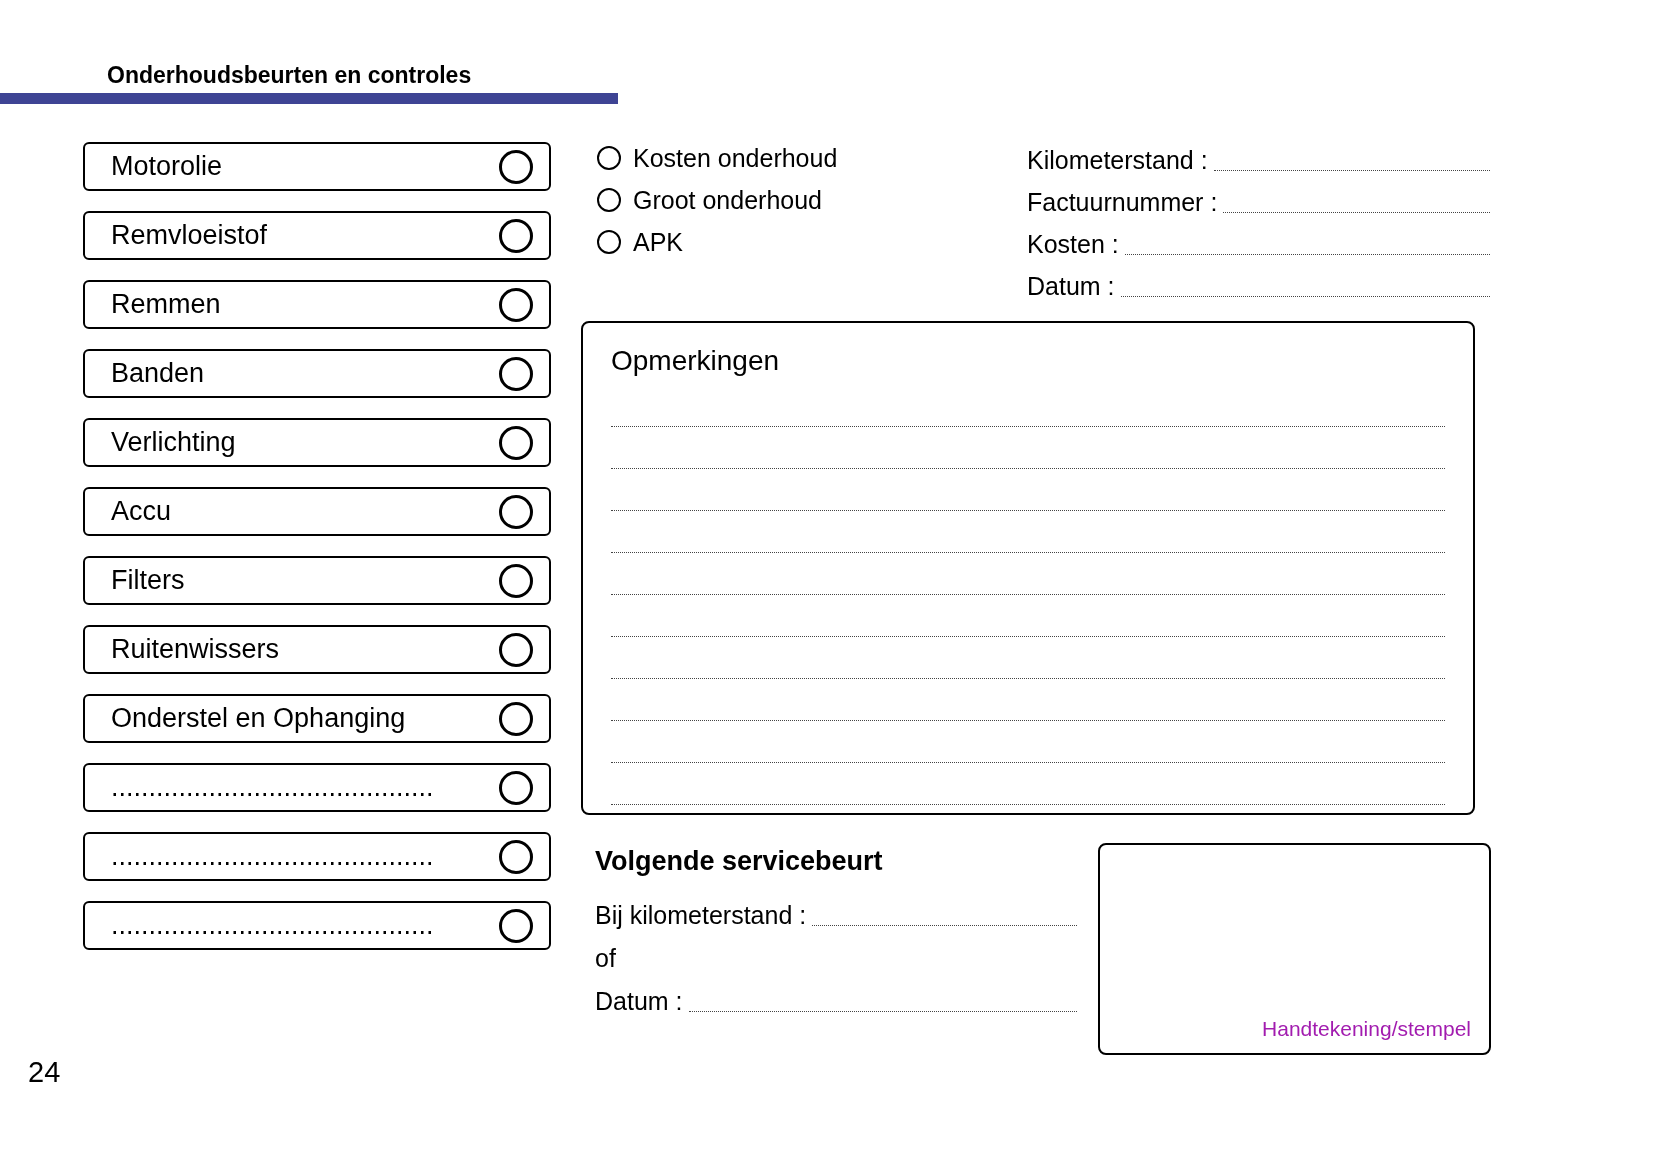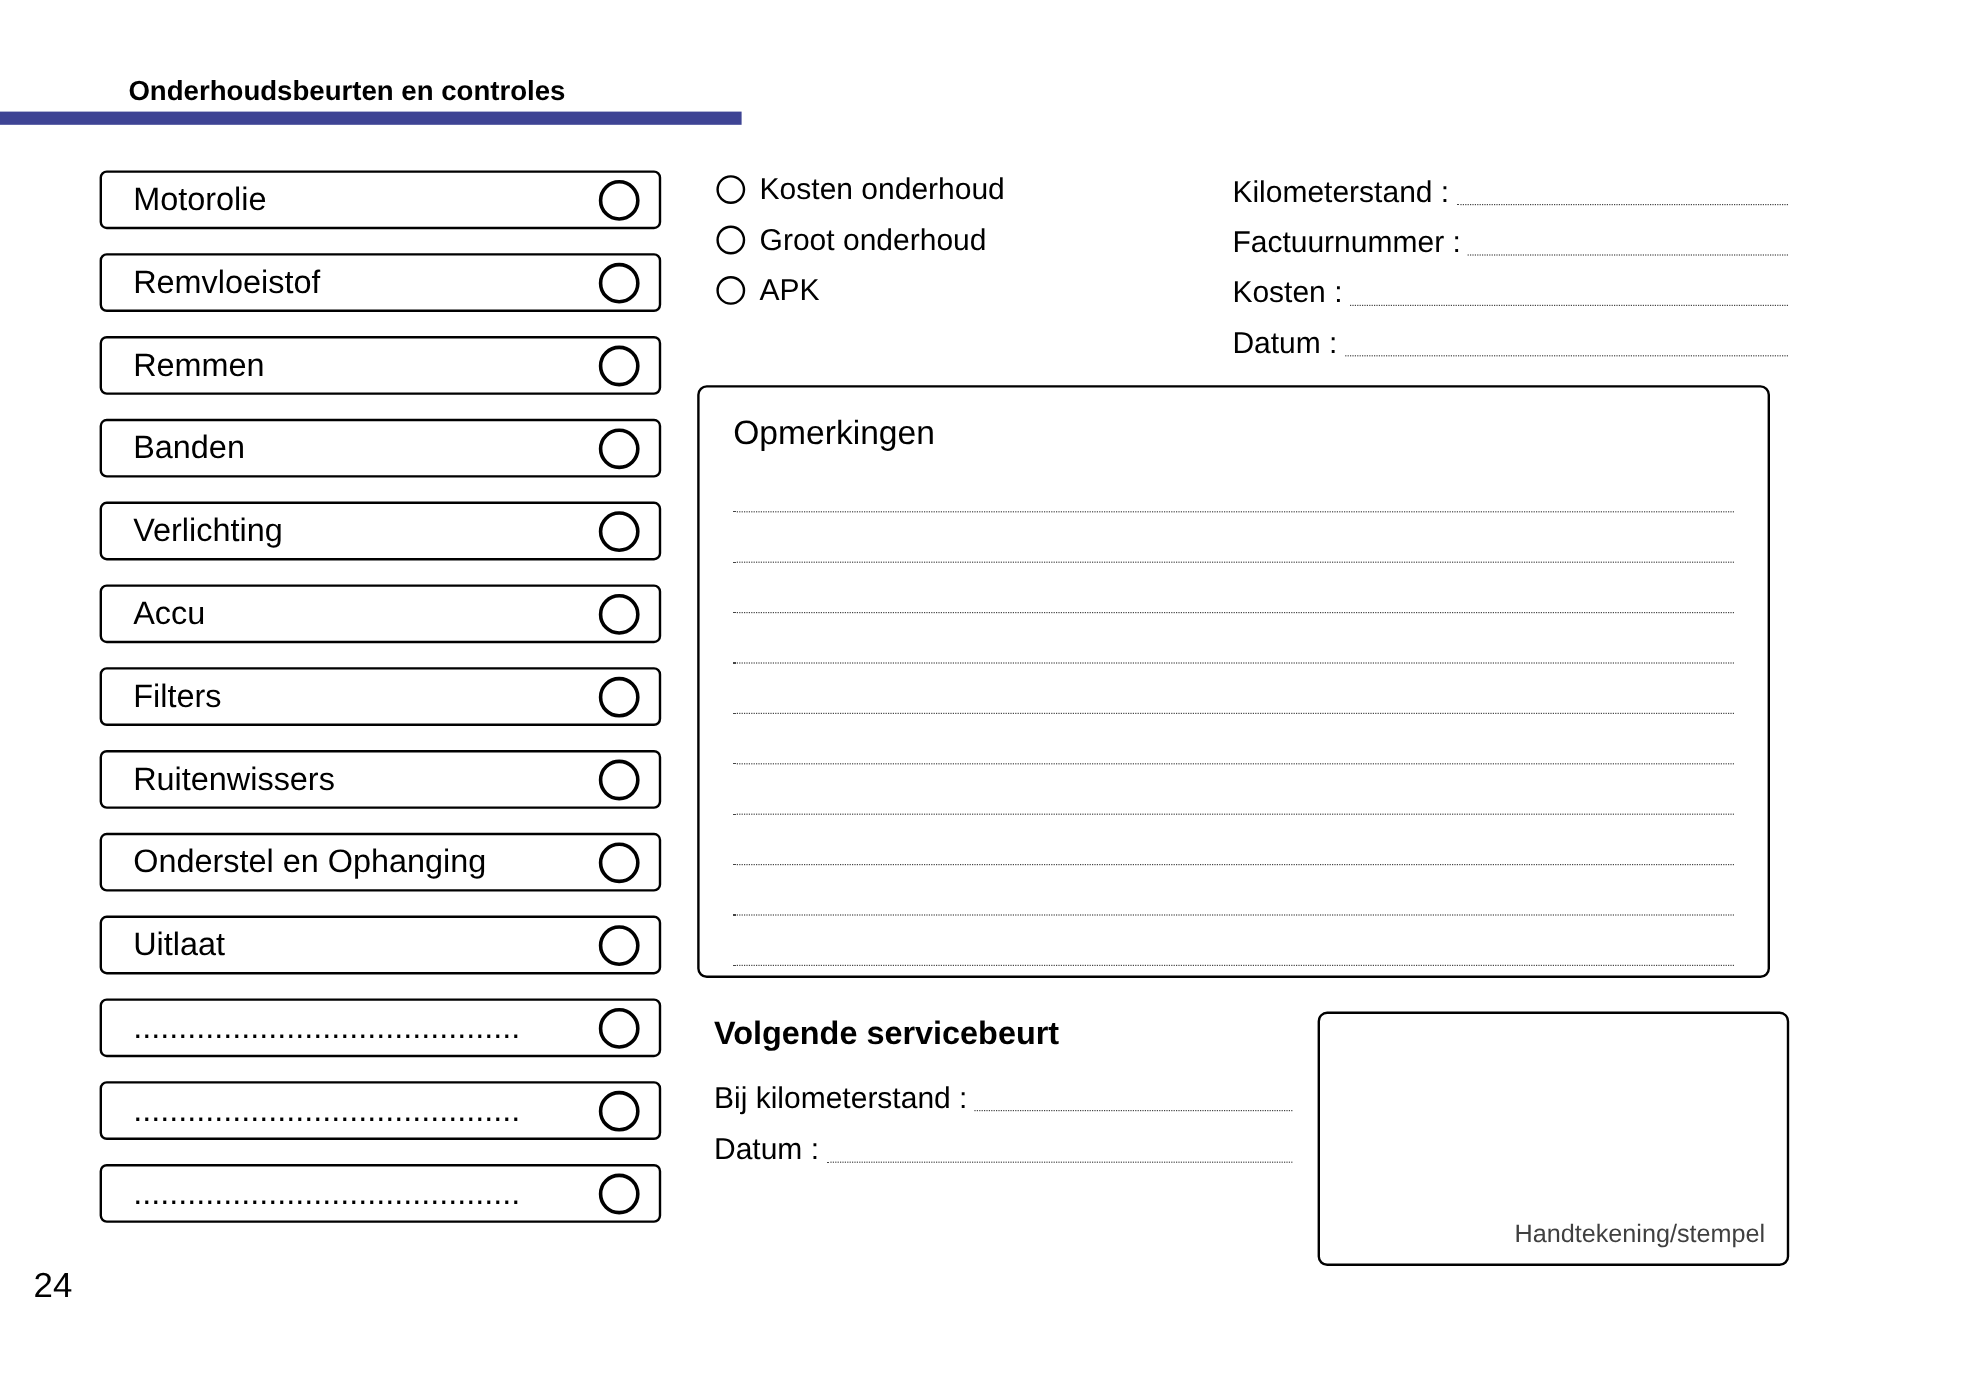--- a/index.html
+++ b/index.html
@@ -125,21 +125,21 @@
   
   .signature-box {
     position: absolute; left: 1098px; top: 843px;
     width: 393px; height: 212px;
     border: 2px solid #000; border-radius: 8px;
     box-sizing: border-box;
     background: #fff;
   }
   .signature-label {
     position: absolute; right: 18px; bottom: 12px;
-    font-size: 21px; color: #404040;
+    font-size: 21px; color: #a21caf;
   }
 
   
   .page-number {
     position: absolute; left: 28px; top: 1056px;
     font-size: 29px;
   }
 </style>
 </head>
 <body>
@@ -175,24 +175,20 @@
   <div class="check-box">
     <span class="check-label">Filters</span>
     <span class="check-circle"></span>
   </div>
   <div class="check-box">
     <span class="check-label">Ruitenwissers</span>
     <span class="check-circle"></span>
   </div>
   <div class="check-box">
     <span class="check-label">Onderstel en Ophanging</span>
-    <span class="check-circle"></span>
-  </div>
-  <div class="check-box">
-    <span class="check-label">Uitlaat</span>
     <span class="check-circle"></span>
   </div>
   <div class="check-box">
     <span class="check-label">...........................................</span>
     <span class="check-circle"></span>
   </div>
   <div class="check-box">
     <span class="check-label">...........................................</span>
     <span class="check-circle"></span>
   </div>
@@ -252,20 +248,23 @@
     </div>
 </div>
 
 <div class="next-service">
   <div class="next-service-title">Volgende servicebeurt</div>
   <div class="ns-row">
     <span class="ns-label">Bij kilometerstand :</span>
     <span class="ns-line"></span>
   </div>
   <div class="ns-row">
+    <span class="ns-label">of</span>
+  </div>
+  <div class="ns-row">
     <span class="ns-label">Datum :</span>
     <span class="ns-line"></span>
   </div>
 </div>
 
 <div class="signature-box">
   <span class="signature-label">Handtekening/stempel</span>
 </div>
 
 <div class="page-number">24</div>

